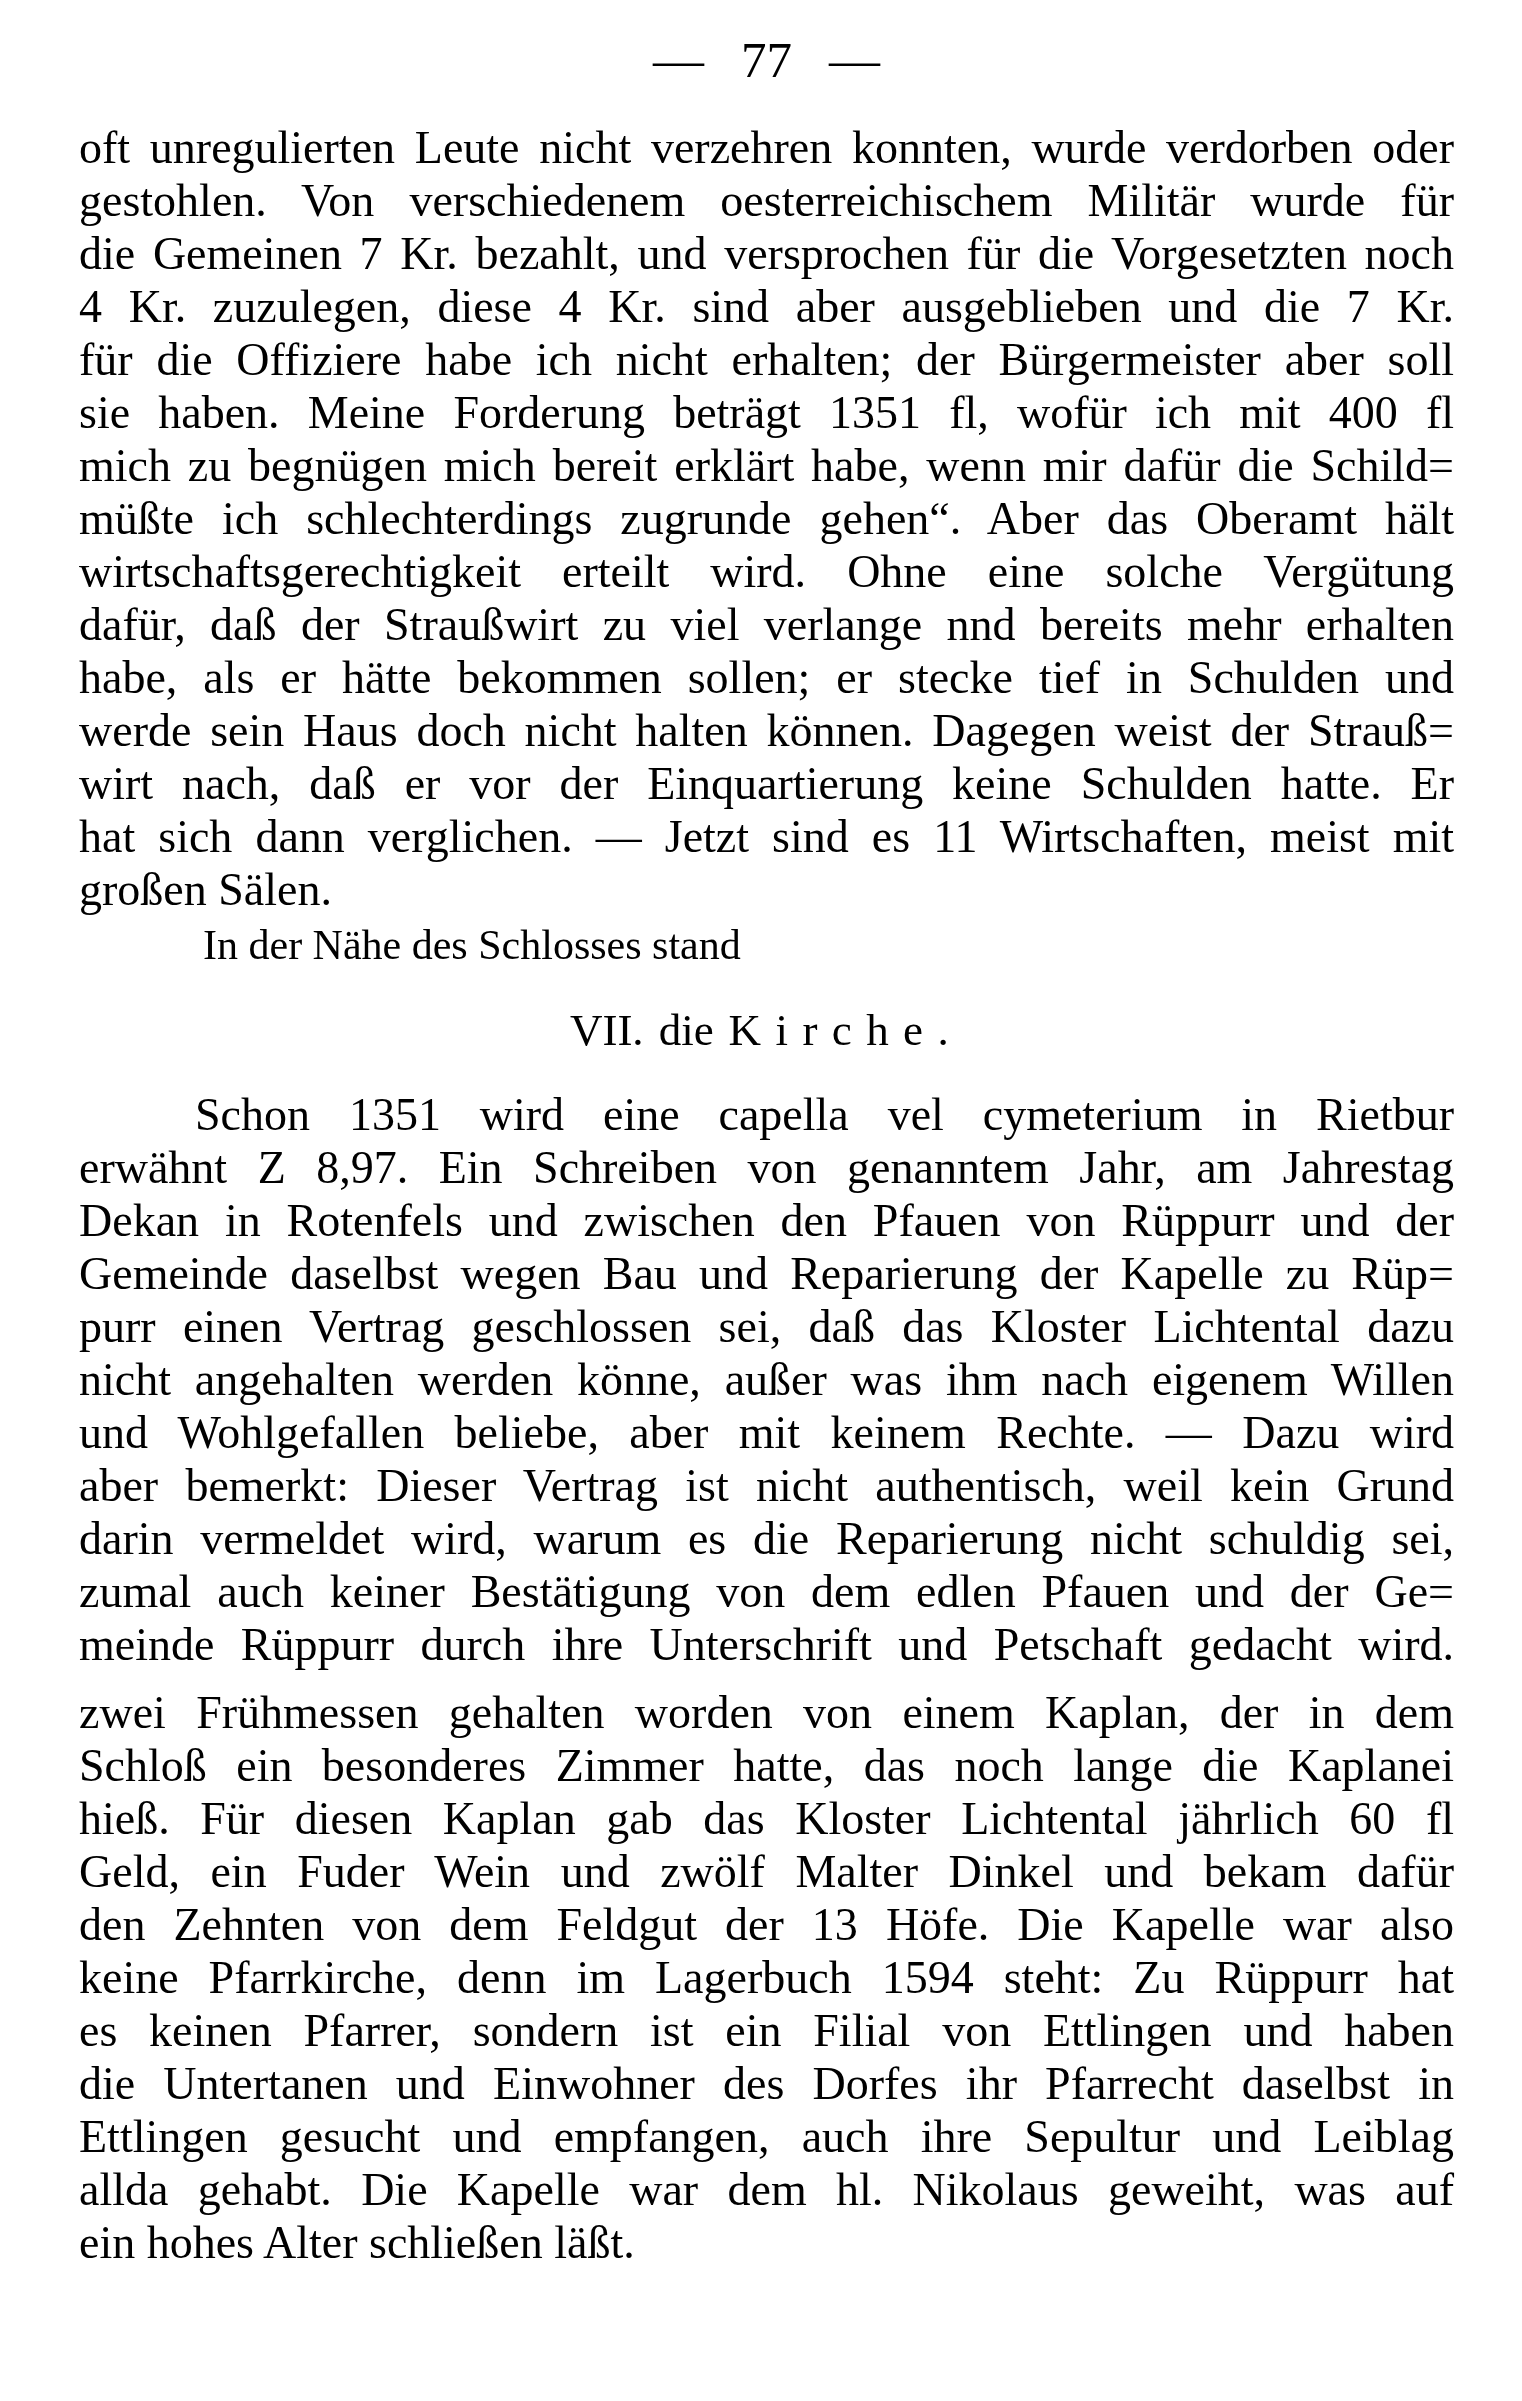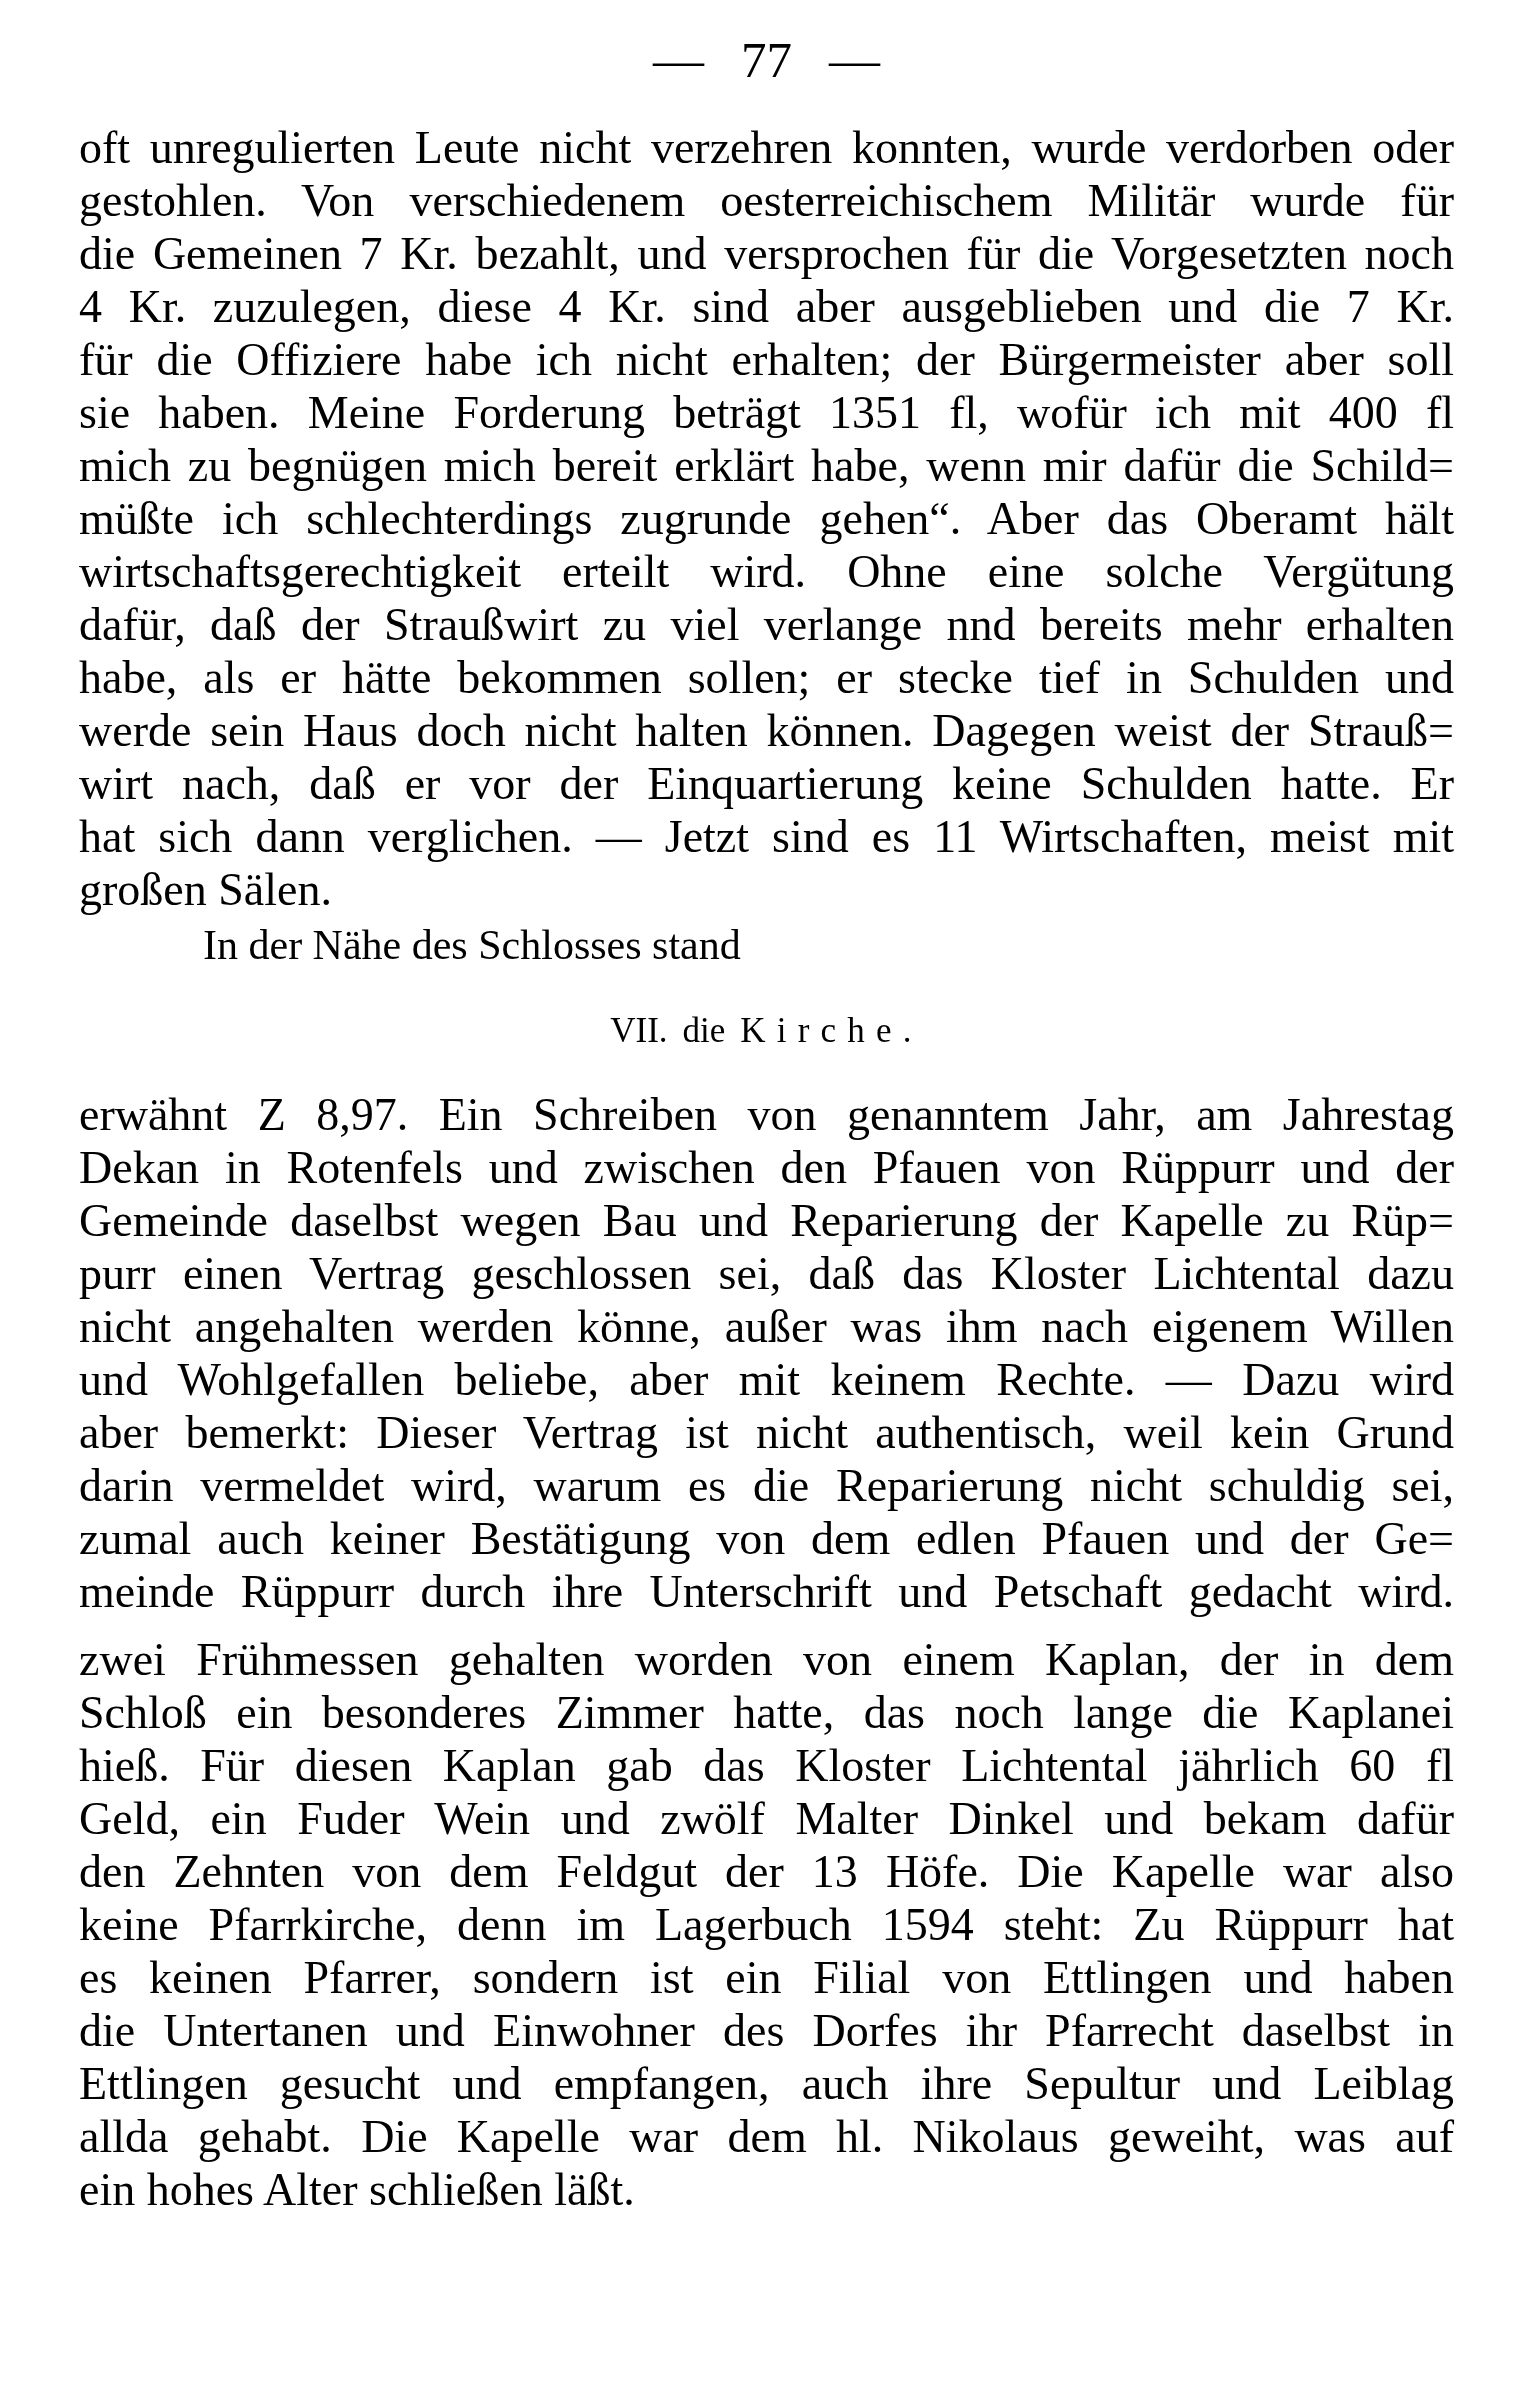--- a/index.html
+++ b/index.html
@@ -36,21 +36,21 @@
   .line.indent{padding-left:116px;}
   .intro-line{
     font-size:42px;
     line-height:53px;
     margin-top:3px;
     padding-left:124px;
     white-space:nowrap;
   }
   .chapter-heading{
     margin-top:32px;
-    font-size:35px;
+    font-size:45px;
     line-height:53px;
     text-align:center;
     white-space:nowrap;
   }
   .chapter-heading .numeral{font-family:"Liberation Serif", serif;}
   .chapter-heading .article{margin-left:15px;}
   .chapter-heading .spaced{letter-spacing:0.32em;margin-left:15px;}
   .p2{margin-top:31px;}
   .p3{margin-top:15px;}
 </style>
@@ -82,20 +82,21 @@
         <div class="line ragged">großen Sälen.</div>
       </div>
 
     <div class="intro-line">In der Nähe des Schlosses stand</div>
 
     <div class="chapter-heading">
       <span class="numeral">VII.</span><span class="article">die</span><span class="spaced">Kirche.</span>
     </div>
 
     <div class="para p2">
+        <div class="line indent">Schon 1351 wird eine capella vel cymeterium in Rietbur</div>
         <div class="line">erwähnt Z 8,97.  Ein Schreiben von genanntem Jahr, am Jahrestag</div>
         <div class="line">Dekan in Rotenfels und zwischen den Pfauen von Rüppurr und der</div>
         <div class="line">Gemeinde daselbst wegen Bau und Reparierung der Kapelle zu Rüp=</div>
         <div class="line">purr einen Vertrag geschlossen sei, daß das Kloster Lichtental dazu</div>
         <div class="line">nicht angehalten werden könne, außer was ihm nach eigenem Willen</div>
         <div class="line">und Wohlgefallen beliebe, aber mit keinem Rechte. — Dazu wird</div>
         <div class="line">aber bemerkt: Dieser Vertrag ist nicht authentisch, weil kein Grund</div>
         <div class="line">darin vermeldet wird, warum es die Reparierung nicht schuldig sei,</div>
         <div class="line">zumal auch keiner Bestätigung von dem edlen Pfauen und der Ge=</div>
         <div class="line">meinde Rüppurr durch ihre Unterschrift und Petschaft gedacht wird.</div>

